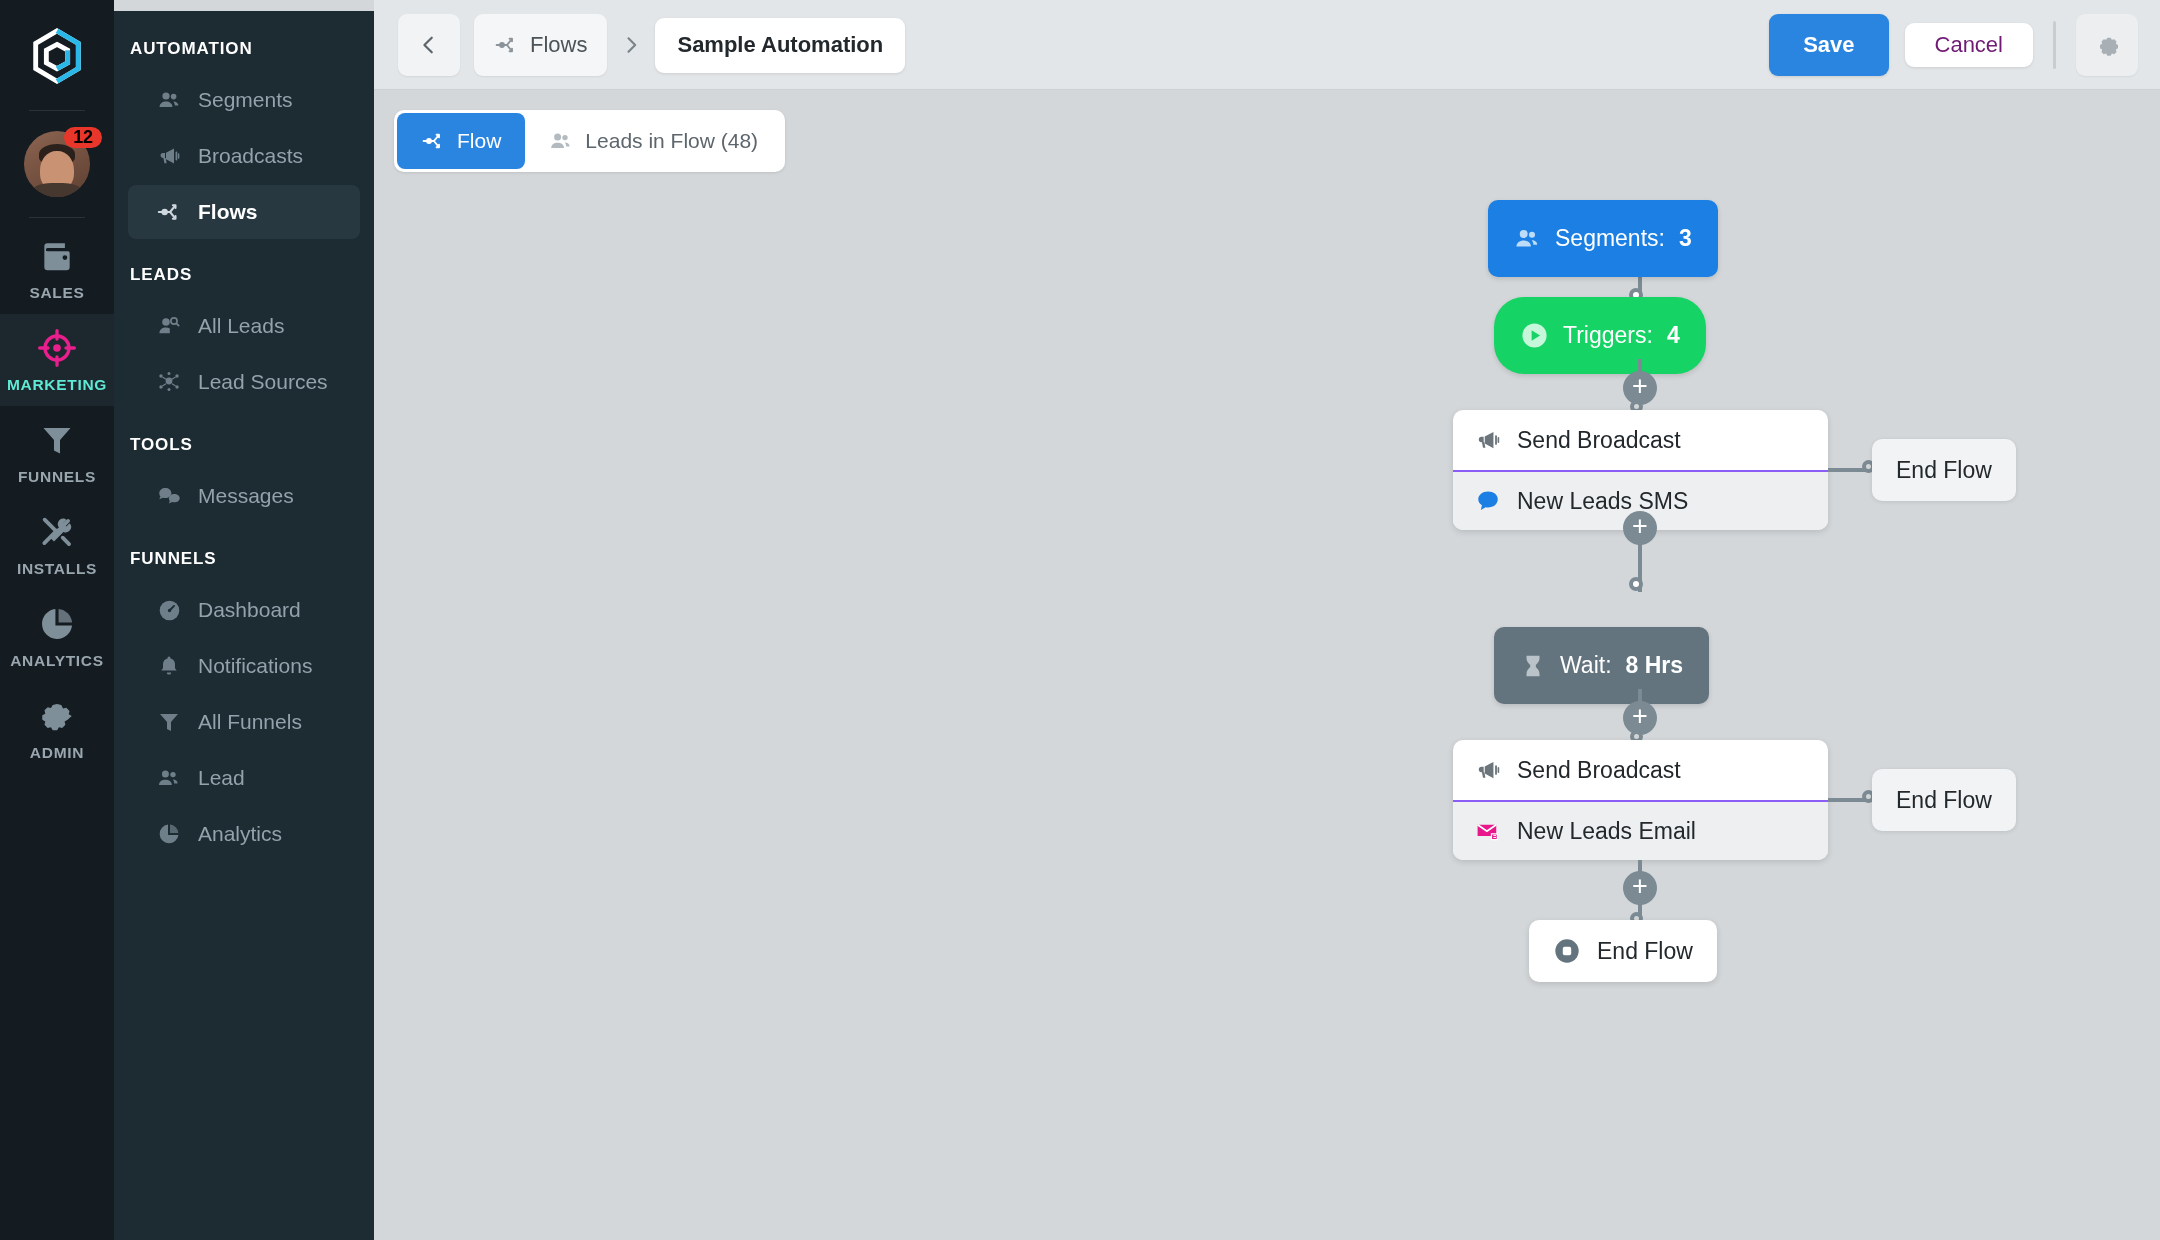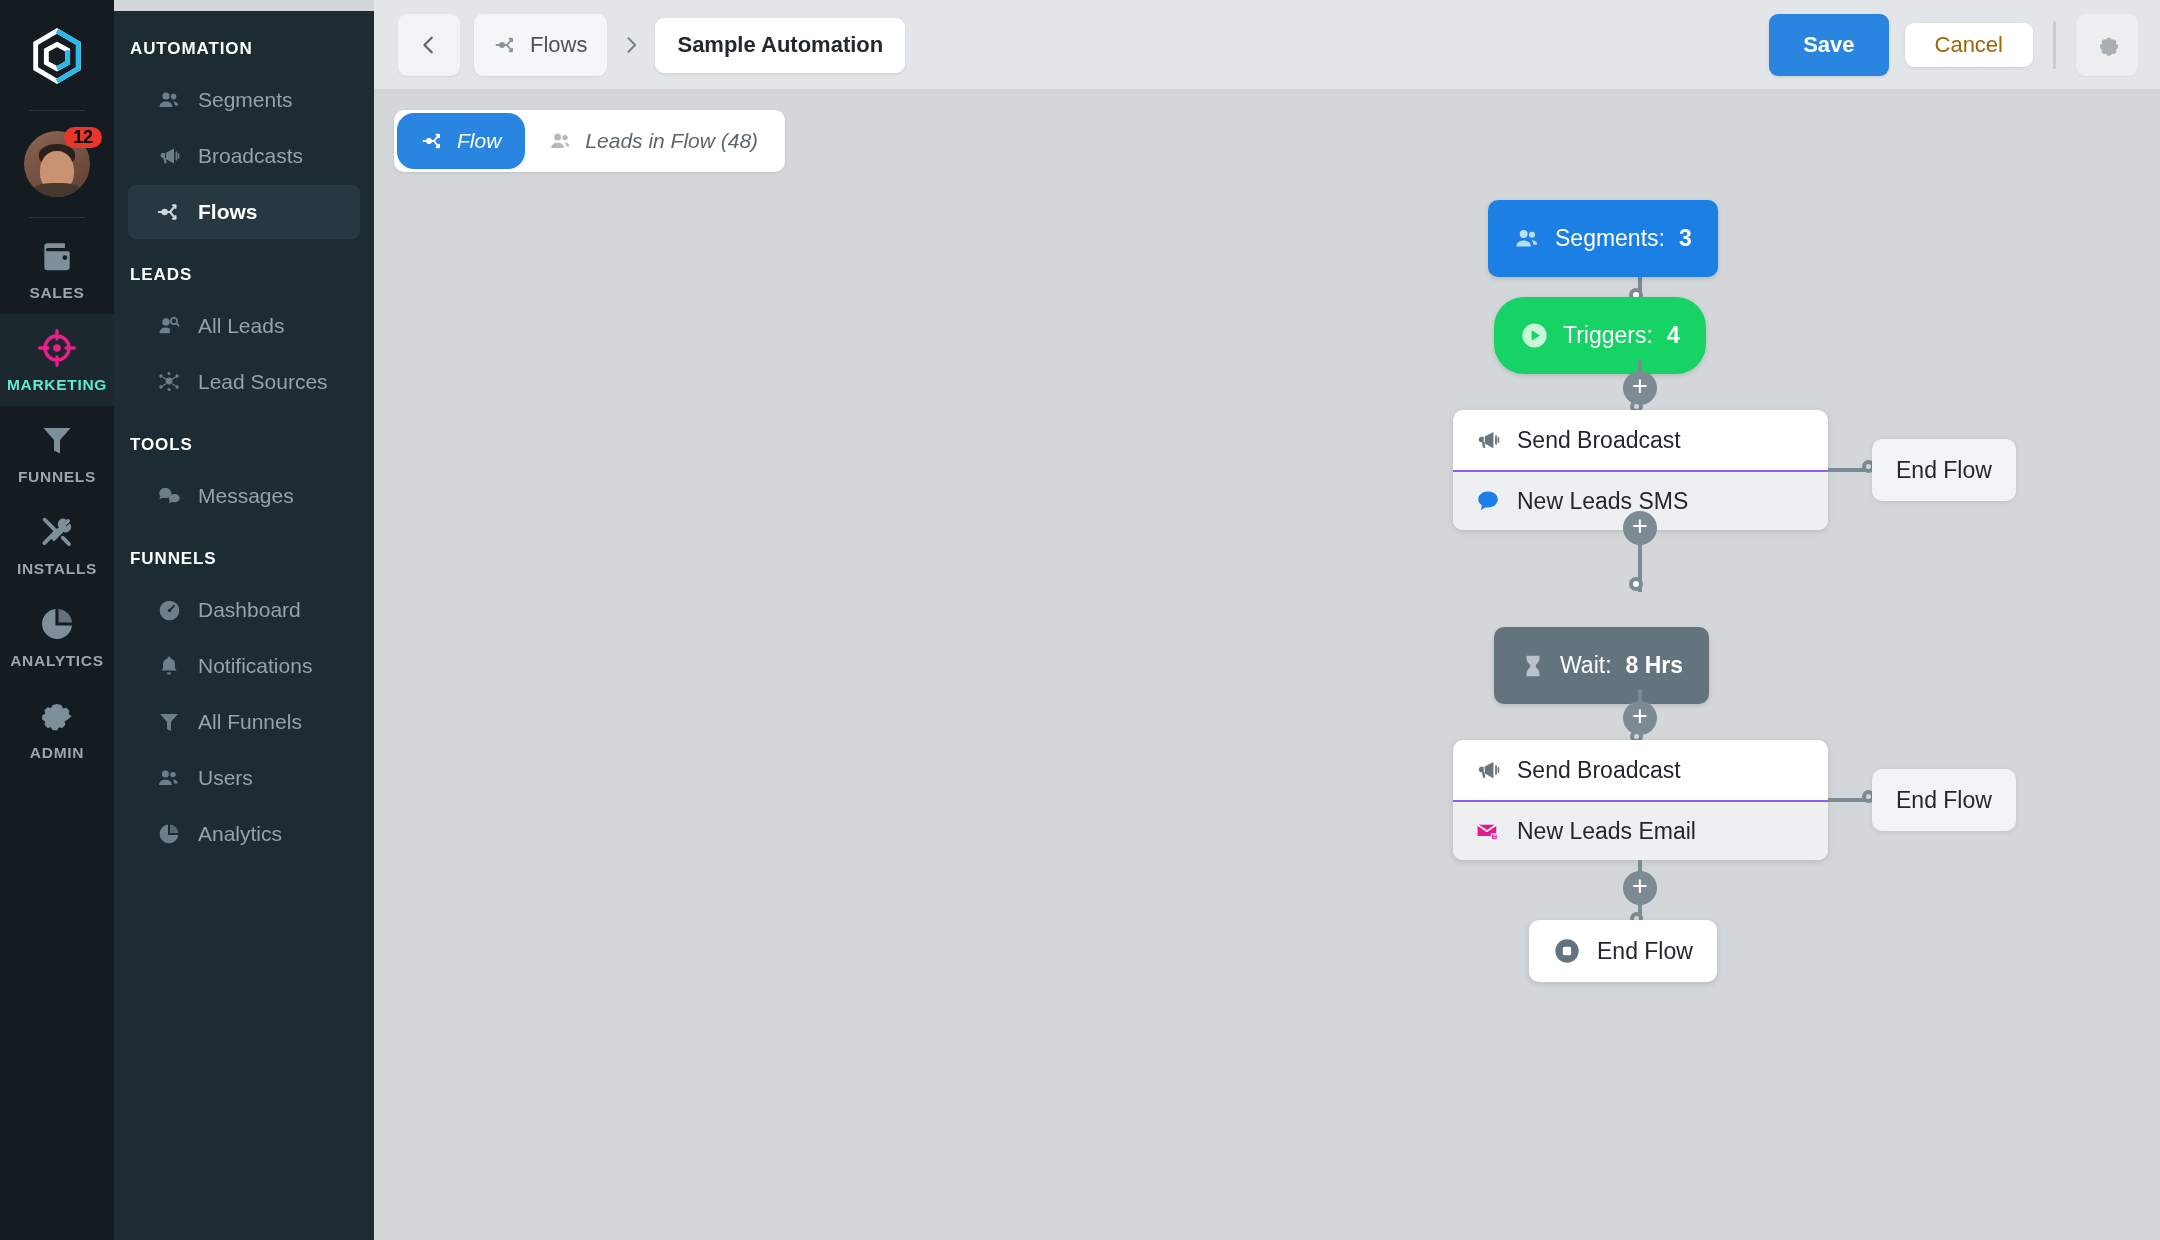--- a/index.html
+++ b/index.html
@@ -129,45 +129,44 @@
   .tb-right { margin-left: auto; display: flex; align-items: center; gap: 16px; }
   .btn-save {
     height: 62px; padding: 0 34px; border-radius: 9px; border: none;
     background: #2a85e0; color: #ffffff;
     font-size: 22px; font-weight: bold; cursor: pointer;
     font-family: "Liberation Sans", sans-serif;
     box-shadow: 0 1px 3px rgba(0,0,0,0.12);
   }
   .btn-cancel {
     height: 44px; padding: 0 30px; border-radius: 9px; border: none;
-    background: #ffffff; color: #a16207;
+    background: #ffffff; color: #701a75;
     font-size: 22px; cursor: pointer;
     font-family: "Liberation Sans", sans-serif;
     box-shadow: 0 1px 3px rgba(0,0,0,0.10);
   }
   .tb-divider { width: 3px; height: 48px; background: #c8cdd0; border-radius: 2px; margin: 0 4px; }
   .btn-gear {
     width: 62px; height: 62px; border-radius: 9px; border: none;
     background: #eceeef; display: flex; align-items: center; justify-content: center;
     cursor: pointer; box-shadow: 0 1px 2px rgba(0,0,0,0.06);
   }
 
   
   .tabstrip { padding: 20px 0 0 20px; }
   .tabs {
     display: inline-flex; background: #ffffff; border-radius: 10px;
     box-shadow: 0 1px 3px rgba(0,0,0,0.10); overflow: hidden;
     padding: 3px;
   }
   .tab {
     display: flex; align-items: center; gap: 12px;
-    height: 56px; padding: 0 24px; border-radius: 17px;
+    height: 56px; padding: 0 24px; border-radius: 8px;
     font-size: 21px; color: #5d666c; cursor: pointer;
     background: transparent;
-    font-style: italic;
   }
   .tab.active { background: #2a85e0; color: #ffffff; }
 
   
   .canvas { position: relative; flex: 1; overflow: hidden; }
   .node { position: absolute; }
 
   .pill {
     display: flex; align-items: center; gap: 14px;
     height: 77px; padding: 0 26px; border-radius: 10px;
@@ -434,21 +433,21 @@
 
     <div class="nav-item">
       <span class="nav-ico">
         <svg width="24" height="24" viewBox="0 0 24 24" fill="#6f7f89">
           <circle cx="8.4" cy="8" r="3.5"></circle>
             <circle cx="16" cy="8.6" r="2.7"></circle>
           <path d="M2 19c0-3.4 2.8-5.3 6.4-5.3S14.8 15.6 14.8 19z"></path>
           <path d="M15.8 13.6c2.8 0 4.8 1.5 4.8 4h-3.4c0-1.6-.6-2.9-1.4-4z"></path>
         </svg>
       </span>
-      <span class="nav-label">Users</span>
+      <span class="nav-label">Lead</span>
     </div>
 
     <div class="nav-item">
       <span class="nav-ico">
         <svg width="24" height="24" viewBox="0 0 24 24" fill="#6f7f89">
           <path d="M11 2.6A9.4 9.4 0 1021.4 13H11z"></path>
           <path d="M13 2.6V11h8.4A9.4 9.4 0 0013 2.6z" opacity="0.72"></path>
         </svg>
       </span>
       <span class="nav-label">Analytics</span>

